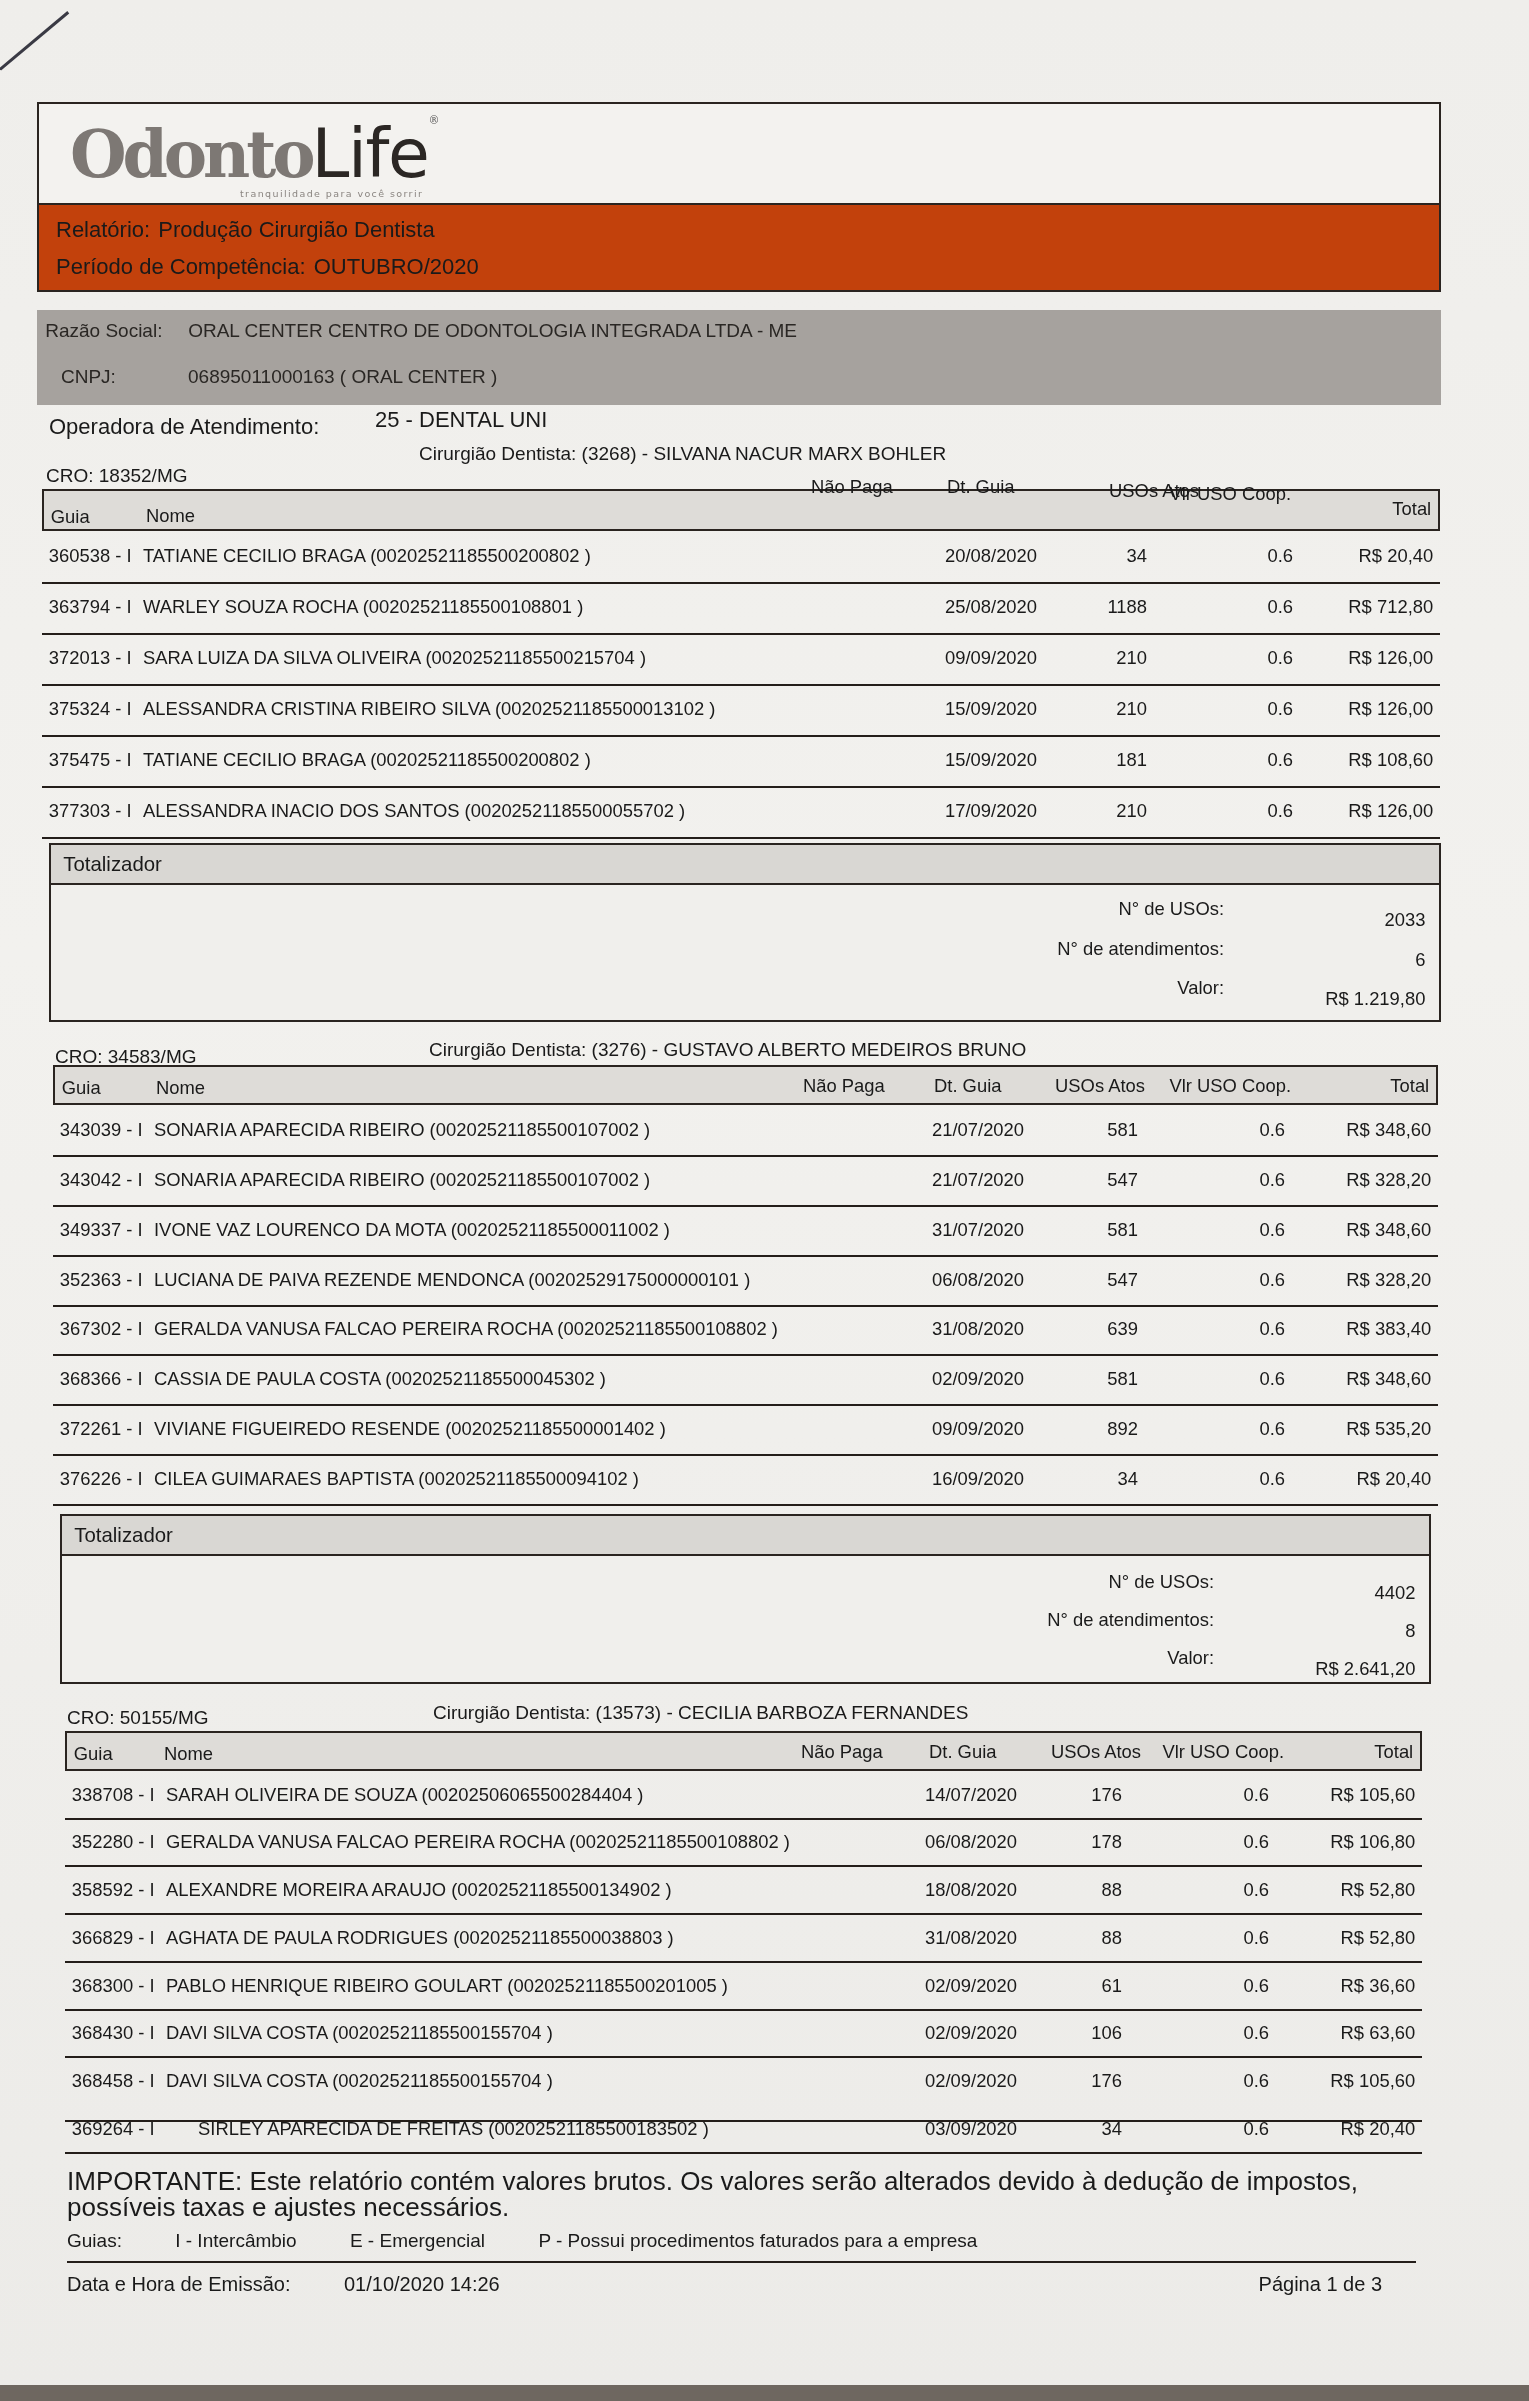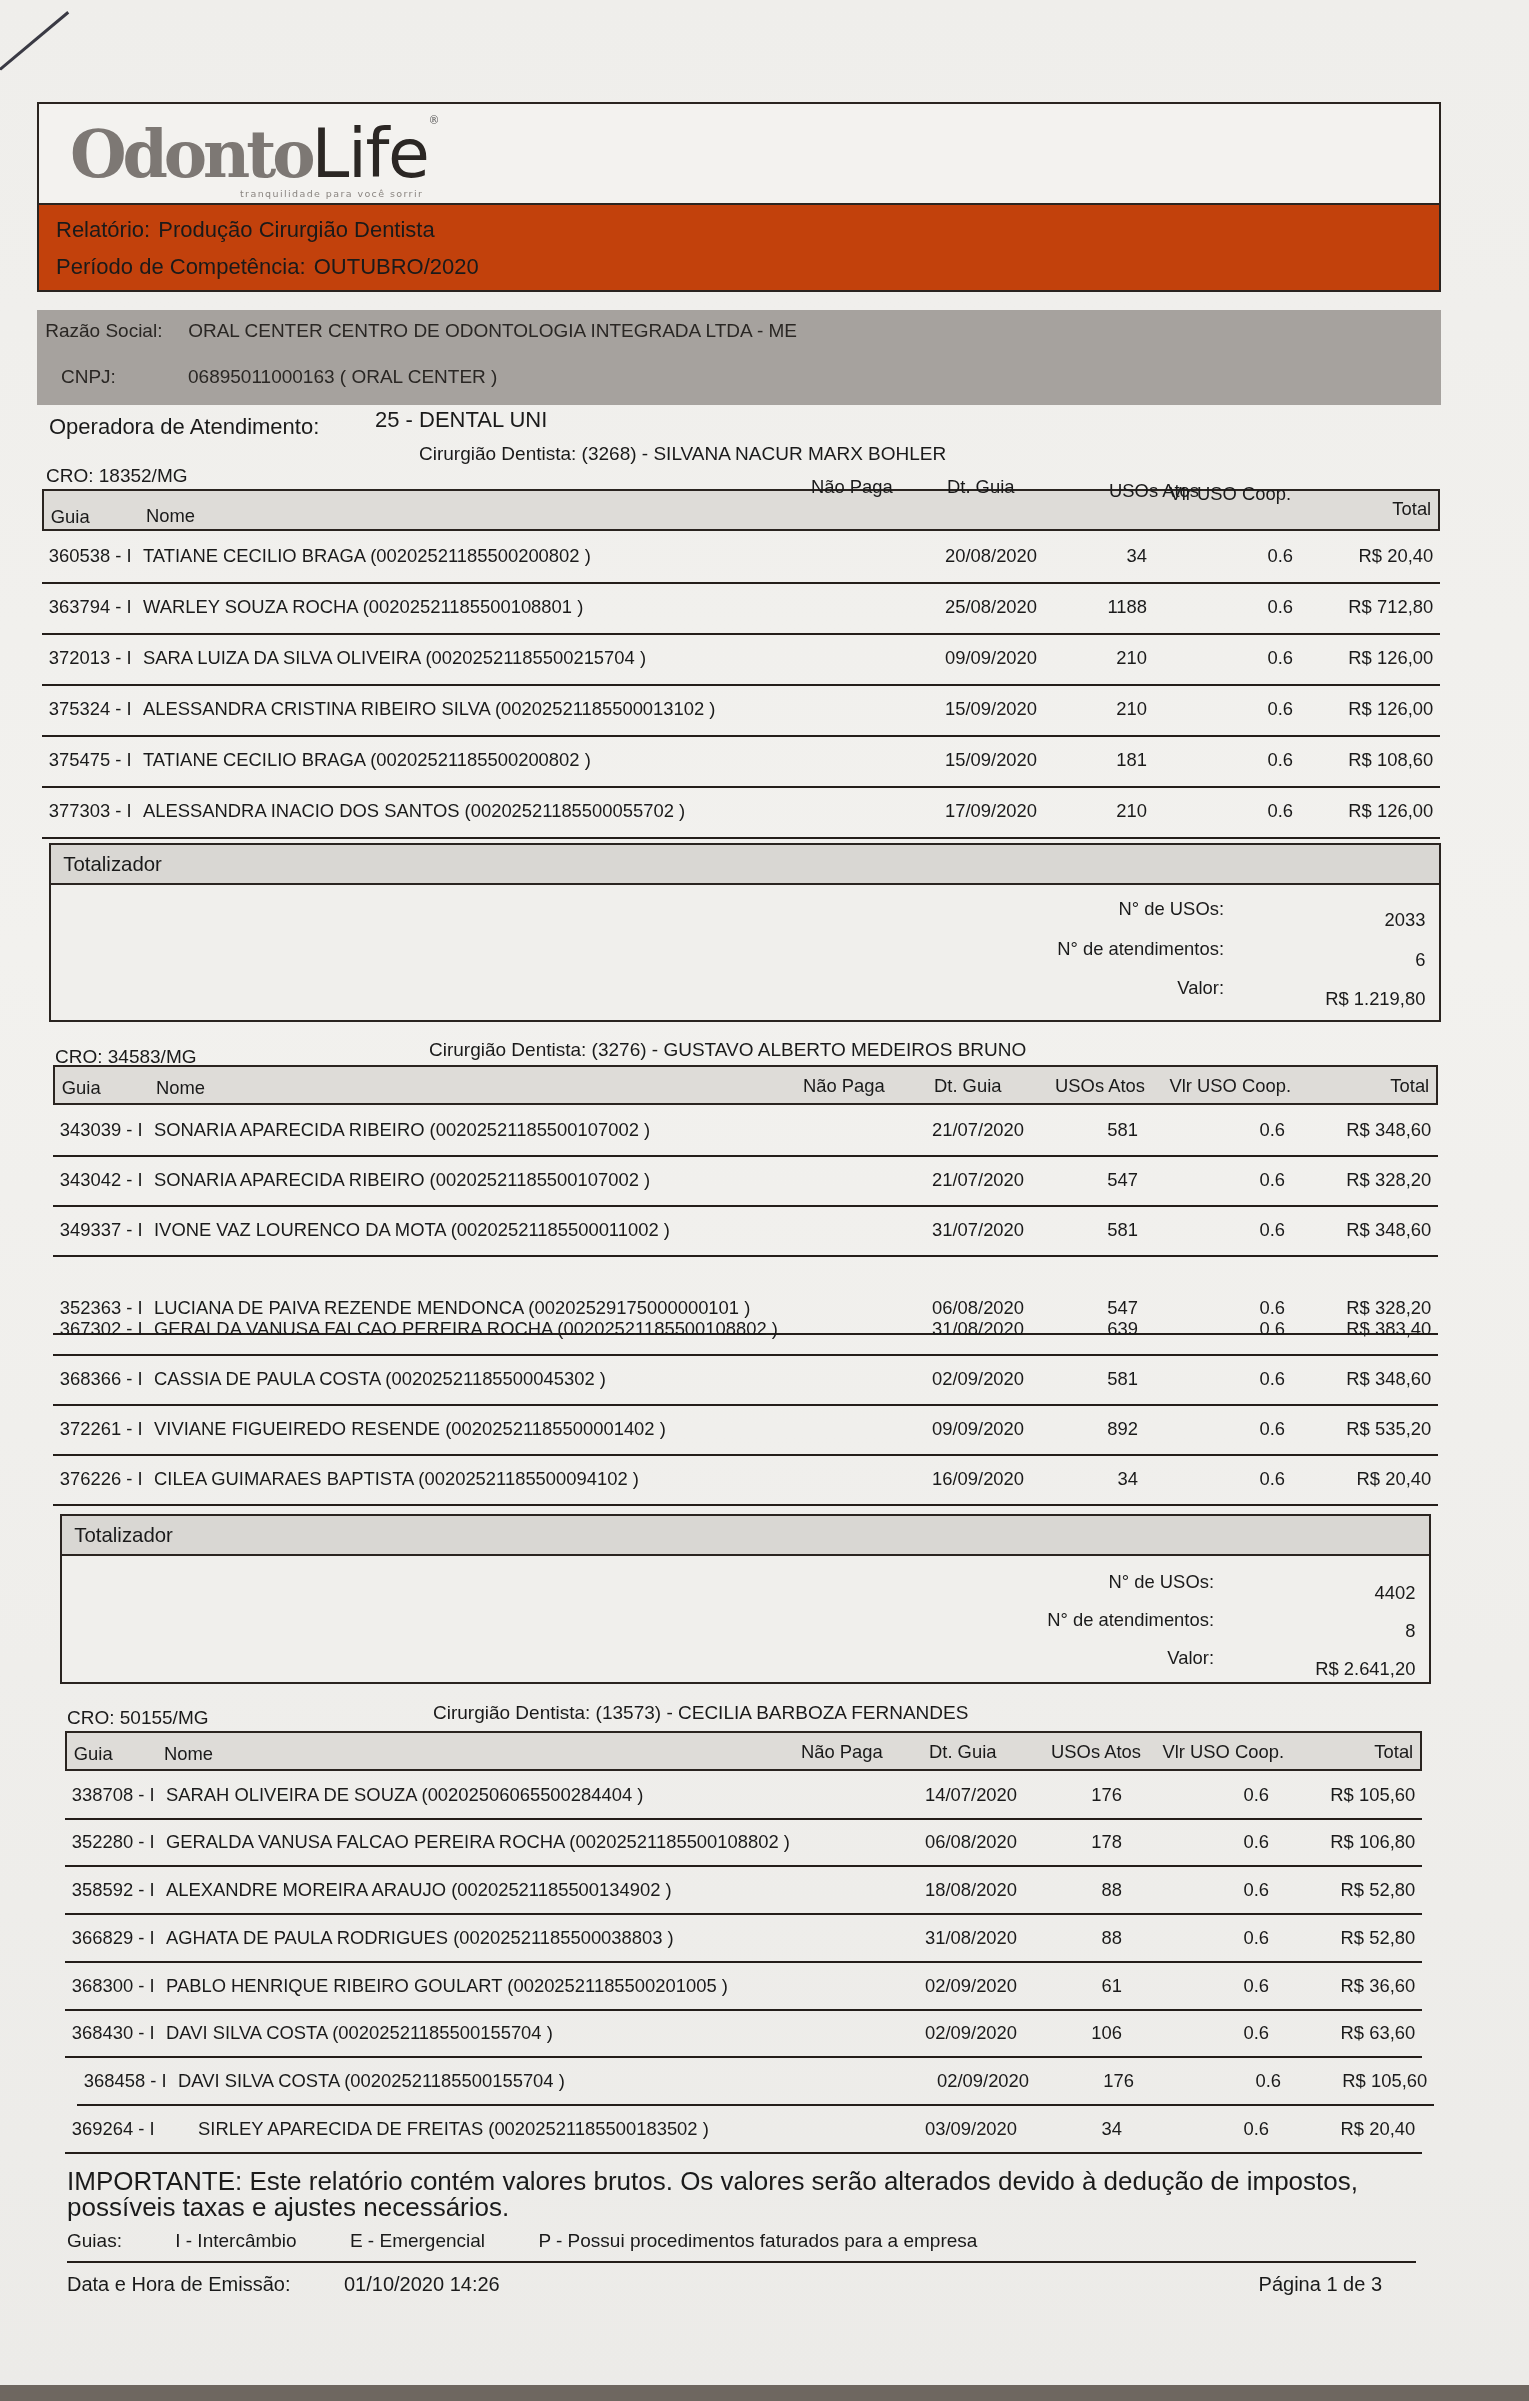--- a/index.html
+++ b/index.html
@@ -226,21 +226,21 @@
     </div>
     <div class="row" style="left: 53px; top: 1207px; width: 1385px; height: 50px;">
       <span class="col c-guia">349337 - I</span>
       <span class="col c-nome" style="left: 101px;">IVONE VAZ LOURENCO DA MOTA (00202521185500011002 )</span>
       <span class="col c-naopaga"></span>
       <span class="col c-dt" style="left: 879px;">31/07/2020</span>
       <span class="col c-usos" style="right: 300px;">581</span>
       <span class="col c-vlr" style="right: 153px;">0.6</span>
       <span class="col c-total">R$ 348,60</span>
     </div>
-    <div class="row" style="left: 53px; top: 1257px; width: 1385px; height: 50px; margin-top: 28px;">
+    <div class="row" style="left: 53px; top: 1257px; width: 1385px; height: 50px;">
       <span class="col c-guia">352363 - I</span>
       <span class="col c-nome" style="left: 101px;">LUCIANA DE PAIVA REZENDE MENDONCA (00202529175000000101 )</span>
       <span class="col c-naopaga"></span>
       <span class="col c-dt" style="left: 879px;">06/08/2020</span>
       <span class="col c-usos" style="right: 300px;">547</span>
       <span class="col c-vlr" style="right: 153px;">0.6</span>
       <span class="col c-total">R$ 328,20</span>
     </div>
     <div class="row" style="left: 53px; top: 1306px; width: 1385px; height: 50px;">
       <span class="col c-guia">367302 - I</span>
@@ -356,21 +356,21 @@
     </div>
     <div class="row" style="left: 65px; top: 2010px; width: 1357px; height: 48px;">
       <span class="col c-guia">368430 - I</span>
       <span class="col c-nome" style="left: 101px;">DAVI SILVA COSTA (00202521185500155704 )</span>
       <span class="col c-naopaga"></span>
       <span class="col c-dt" style="left: 860px;">02/09/2020</span>
       <span class="col c-usos" style="right: 300px;">106</span>
       <span class="col c-vlr" style="right: 153px;">0.6</span>
       <span class="col c-total">R$ 63,60</span>
     </div>
-    <div class="row" style="left: 77px; top: 2058px; width: 1357px; height: 48px;">
+    <div class="row" style="left: 65px; top: 2058px; width: 1357px; height: 64px;">
       <span class="col c-guia">368458 - I</span>
       <span class="col c-nome" style="left: 101px;">DAVI SILVA COSTA (00202521185500155704 )</span>
       <span class="col c-naopaga"></span>
       <span class="col c-dt" style="left: 860px;">02/09/2020</span>
       <span class="col c-usos" style="right: 300px;">176</span>
       <span class="col c-vlr" style="right: 153px;">0.6</span>
       <span class="col c-total">R$ 105,60</span>
     </div>
     <div class="row" style="left: 65px; top: 2106px; width: 1357px; height: 48px;">
       <span class="col c-guia">369264 - I</span>

